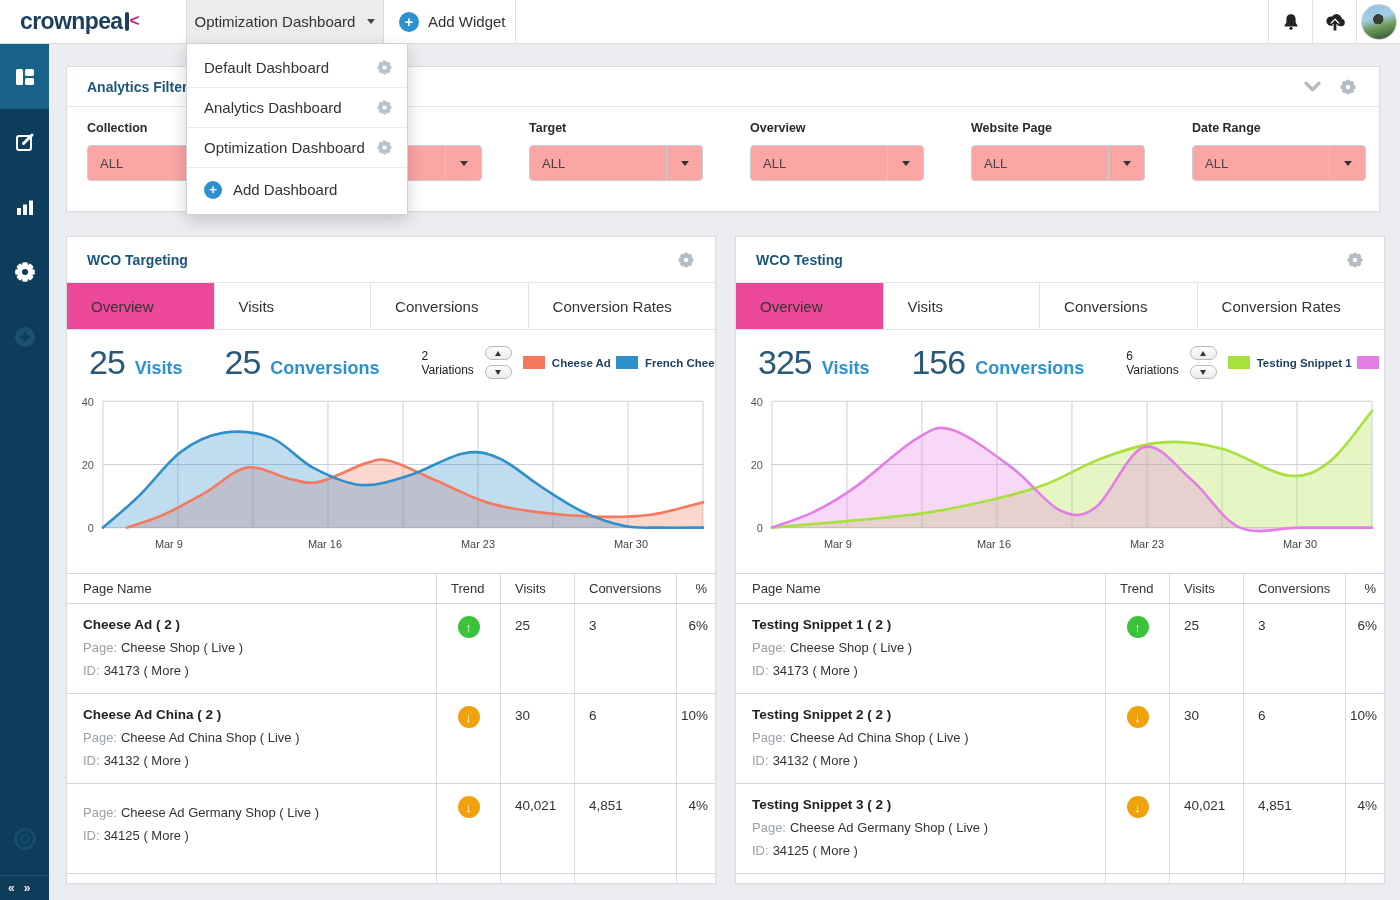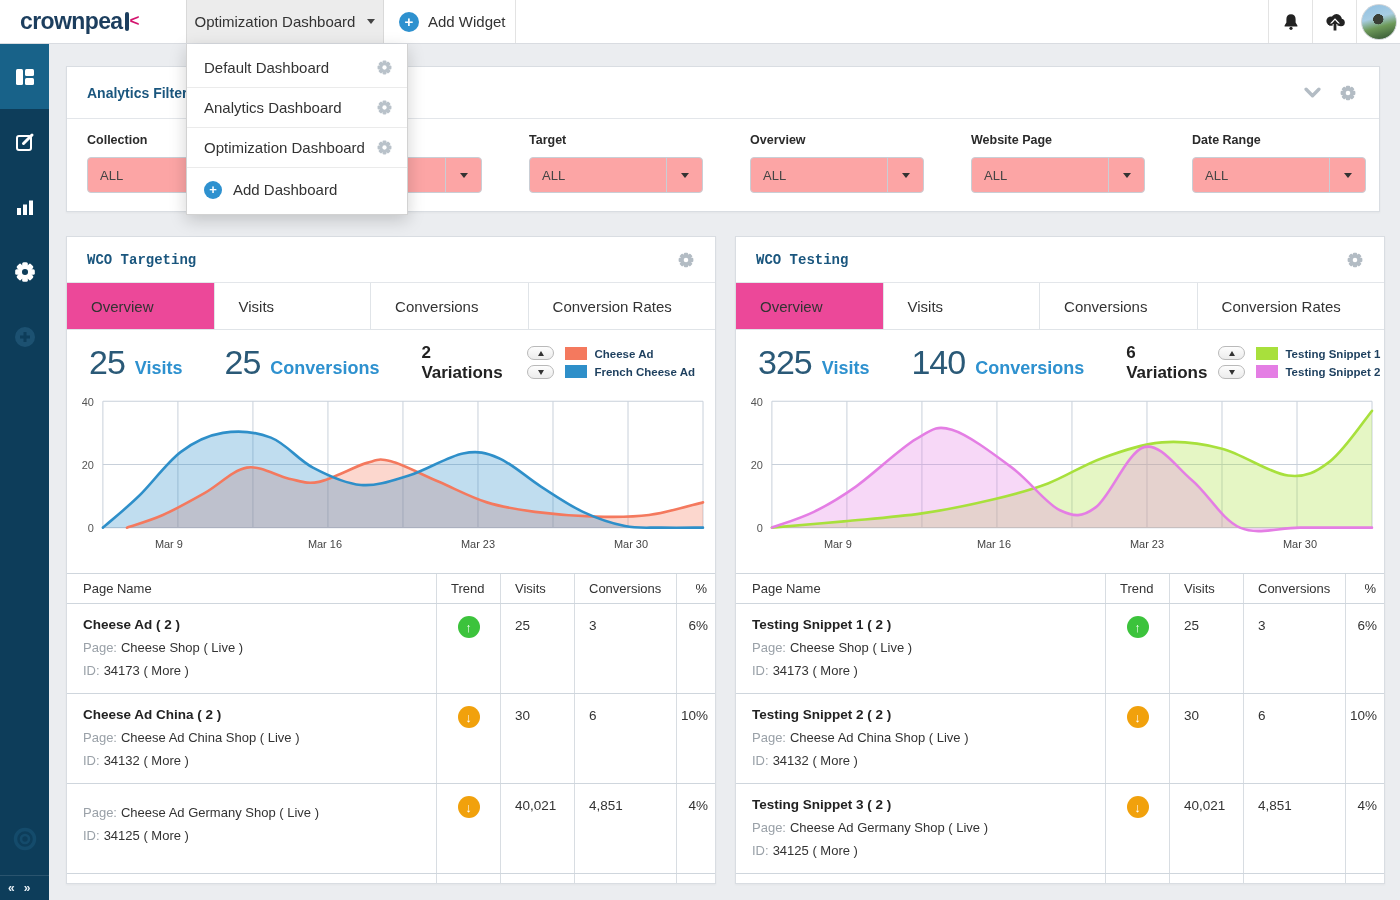--- a/index.html
+++ b/index.html
@@ -51,55 +51,55 @@
   .menu-item + .menu-item { border-top:1px solid #ebebeb; }
   .menu-item .mi-label { flex:1; }
   .menu-item.add { height:44px; }
   .menu-item.add .plus-circle { width:18px; height:18px; font-size:13px; margin-right:11px; }
 
   
   .content { position:absolute; left:49px; top:44px; right:0; bottom:0; }
 
   .filter-panel { position:absolute; left:17px; top:22px; width:1314px; height:146px;
     background:#fff; border:1px solid #d9dde2; box-shadow:0 1px 2px rgba(0,0,0,0.04); }
-  .fp-header { height:52px; border-bottom:1px solid #e3e6ea; display:flex; align-items:center; padding:0 22px 0 20px; }
+  .fp-header { height:40px; border-bottom:1px solid #e3e6ea; display:flex; align-items:center; padding:0 22px 0 20px; }
   .panel-title { font-size:14px; font-weight:bold; color:#1a567e; }
   .fp-icons { margin-left:auto; display:flex; align-items:center; gap:18px; }
   .fp-body { display:flex; gap:47px; padding:14px 20px 0 20px; }
   .filter { width:174px; flex:none; }
   .filter-label { font-size:12.5px; font-weight:bold; color:#2b2b2b; margin-bottom:9px; height:15px; }
   .select { height:36px; border:1px solid #c9ced5; border-radius:4px; background:#fca5a5; display:flex; align-items:stretch; cursor:pointer; }
   .select-value { flex:1; display:flex; align-items:center; padding-left:12px; font-size:13px; color:#444; }
   .select-caretbox { width:36px; border-left:1px solid #c9ced5; display:flex; align-items:center; justify-content:center; }
   .select-caretbox .tri { width:0; height:0; border-left:4px solid transparent; border-right:4px solid transparent; border-top:5px solid #333; }
 
   .widgets { position:absolute; left:17px; top:192px; display:flex; gap:19px; }
   .panel { width:650px; height:648px; background:#fff; border:1px solid #d9dde2; overflow:hidden;
     box-shadow:0 1px 2px rgba(0,0,0,0.04); }
-  .p-header { height:46px; display:flex; align-items:center; padding:0 20px; border-bottom:1px solid #e3e6ea;font-family:Liberation Mono, monospace; }
+  .p-header { height:46px; display:flex; align-items:center; padding:0 20px; border-bottom:1px solid #e3e6ea; }
   .p-gear { margin-left:auto; cursor:pointer; }
 
   .tabs { height:47px; display:flex; border-bottom:1px solid #e0e4e8; }
   .tab { display:flex; align-items:center; padding-left:24px; font-size:15px; color:#333;
     border-right:1px solid #e0e4e8; cursor:pointer; background:#fff; }
   .tab.t0 { width:148px; } .tab.t1 { width:157px; } .tab.t2 { width:158px; } .tab.t3 { width:187px; border-right:none; }
   .tab.active { background:#ec4899; }
 
   .stats-row { height:65px; display:flex; align-items:center; padding:0 20px 0 22px; }
   .stat { display:flex; align-items:baseline; margin-right:42px; }
   .stat-value { font-size:34px; color:#2a5977; letter-spacing:-1px; }
   .stat-label { font-size:18px; color:#2e91cf; margin-left:10px; font-weight:bold; }
   .variations { margin-left:auto; display:flex; align-items:center; gap:11px; }
-  .var-label { font-size:17px; font-weight:bold; color:#222; }
+  .var-label { font-size:12px; font-weight:normal; color:#222; }
   .stepper { display:flex; flex-direction:column; gap:5px; }
   .step-btn { width:27px; height:14px; border:1px solid #b9b9b9; border-radius:7px;
     background:linear-gradient(#fdfdfd,#ececec); display:flex; align-items:center; justify-content:center; cursor:pointer; }
   .tri-up { width:0; height:0; border-left:3.5px solid transparent; border-right:3.5px solid transparent; border-bottom:5px solid #333; }
   .tri-dn { width:0; height:0; border-left:3.5px solid transparent; border-right:3.5px solid transparent; border-top:5px solid #333; }
-  .legend { display:flex; flex-direction:column; gap:5px; }
+  .legend { display:flex; flex-direction:row; gap:5px; }
   .legend-row { display:flex; align-items:center; gap:7px; }
   .swatch { width:22px; height:13px; flex:none; }
   .legend-name { font-size:11.5px; font-weight:bold; color:#1d3f5e; white-space:nowrap; }
 
   .chart-wrap { height:165px; padding:0 6px 0 0; }
   .chart-wrap svg { width:100%; height:160px; font-family:"Liberation Sans",sans-serif; }
 
   .wtable { margin-top:13px; border-top:1px solid #cfd6dd; }
   .t-row { display:grid; grid-template-columns:370px 64px 74px 102px 40px; border-bottom:1px solid #cfd6dd; }
   .cell { border-right:1px solid #d8dde2; }
@@ -461,21 +461,21 @@
         <div class="tab t1">Visits</div>
         <div class="tab t2">Conversions</div>
         <div class="tab t3">Conversion Rates</div>
       </div>
       <div class="stats-row">
         <div class="stat">
           <span class="stat-value">325</span>
           <span class="stat-label">Visits</span>
         </div>
         <div class="stat">
-          <span class="stat-value">140</span>
+          <span class="stat-value">156</span>
           <span class="stat-label">Conversions</span>
         </div>
         <div class="variations">
           <span class="var-label">6 Variations</span>
           <div class="stepper">
             <div class="step-btn">
                 <span class="tri-up"></span>
               </div>
             <div class="step-btn">
                 <span class="tri-dn"></span>

